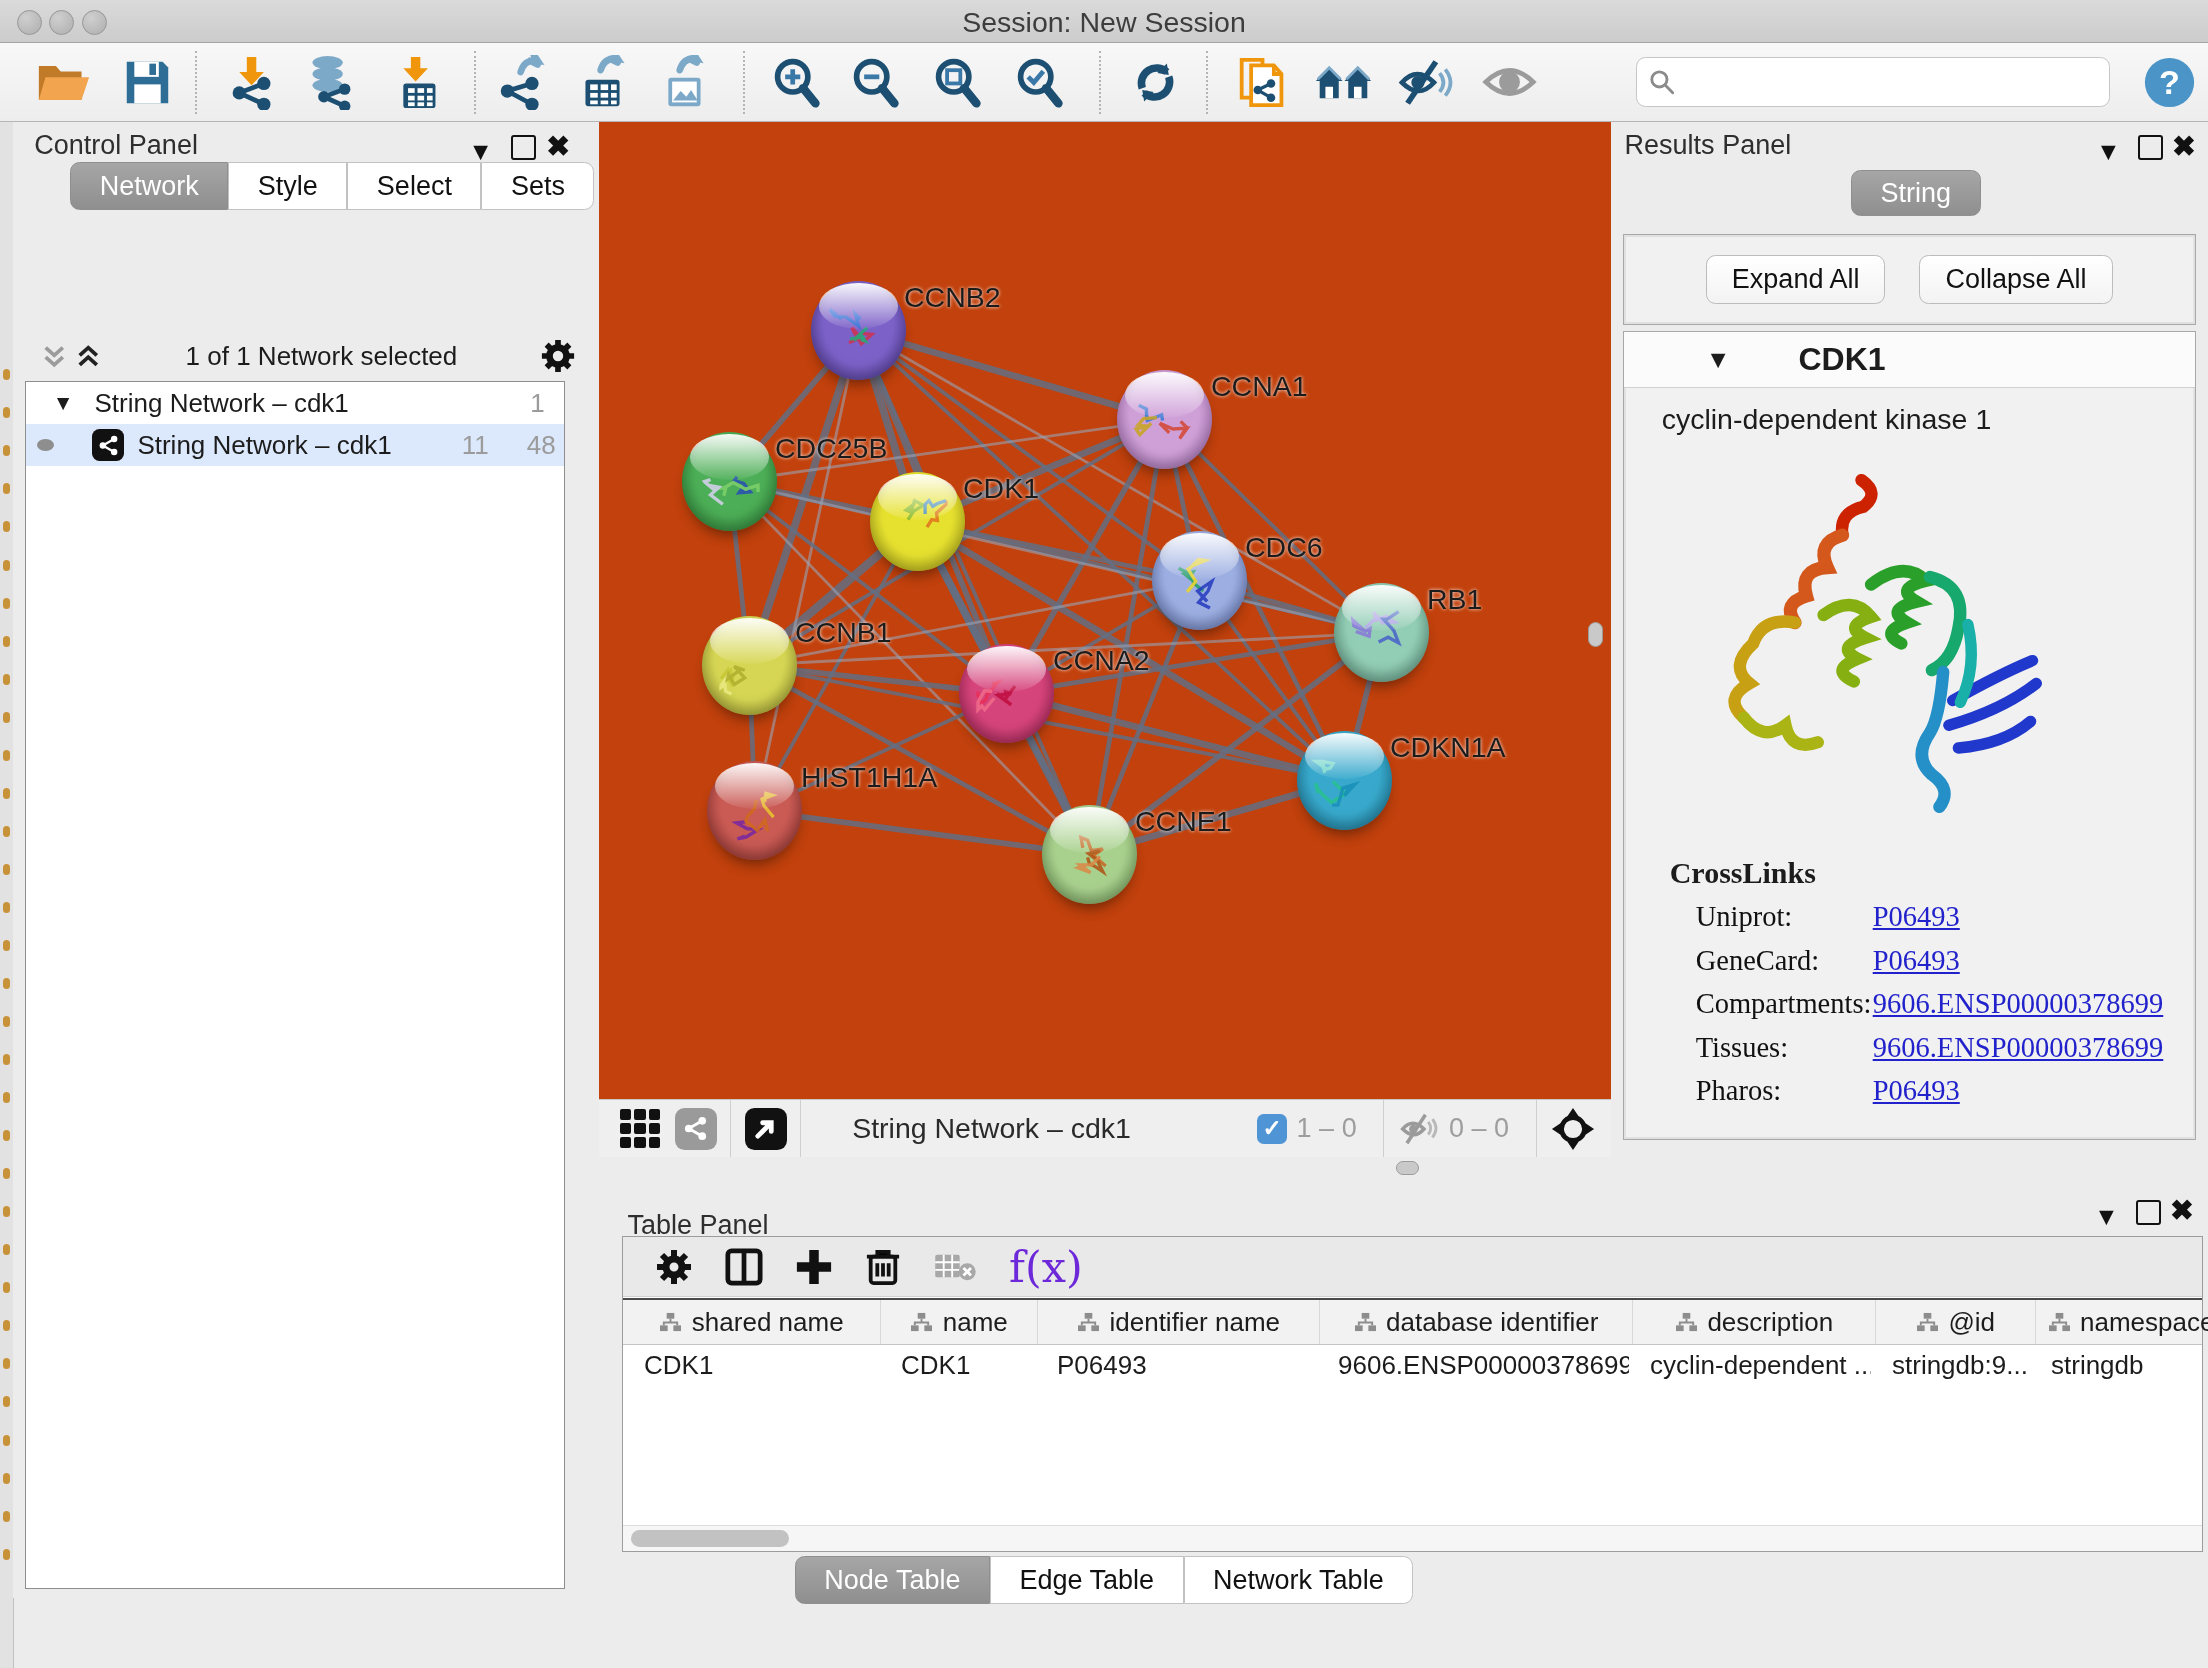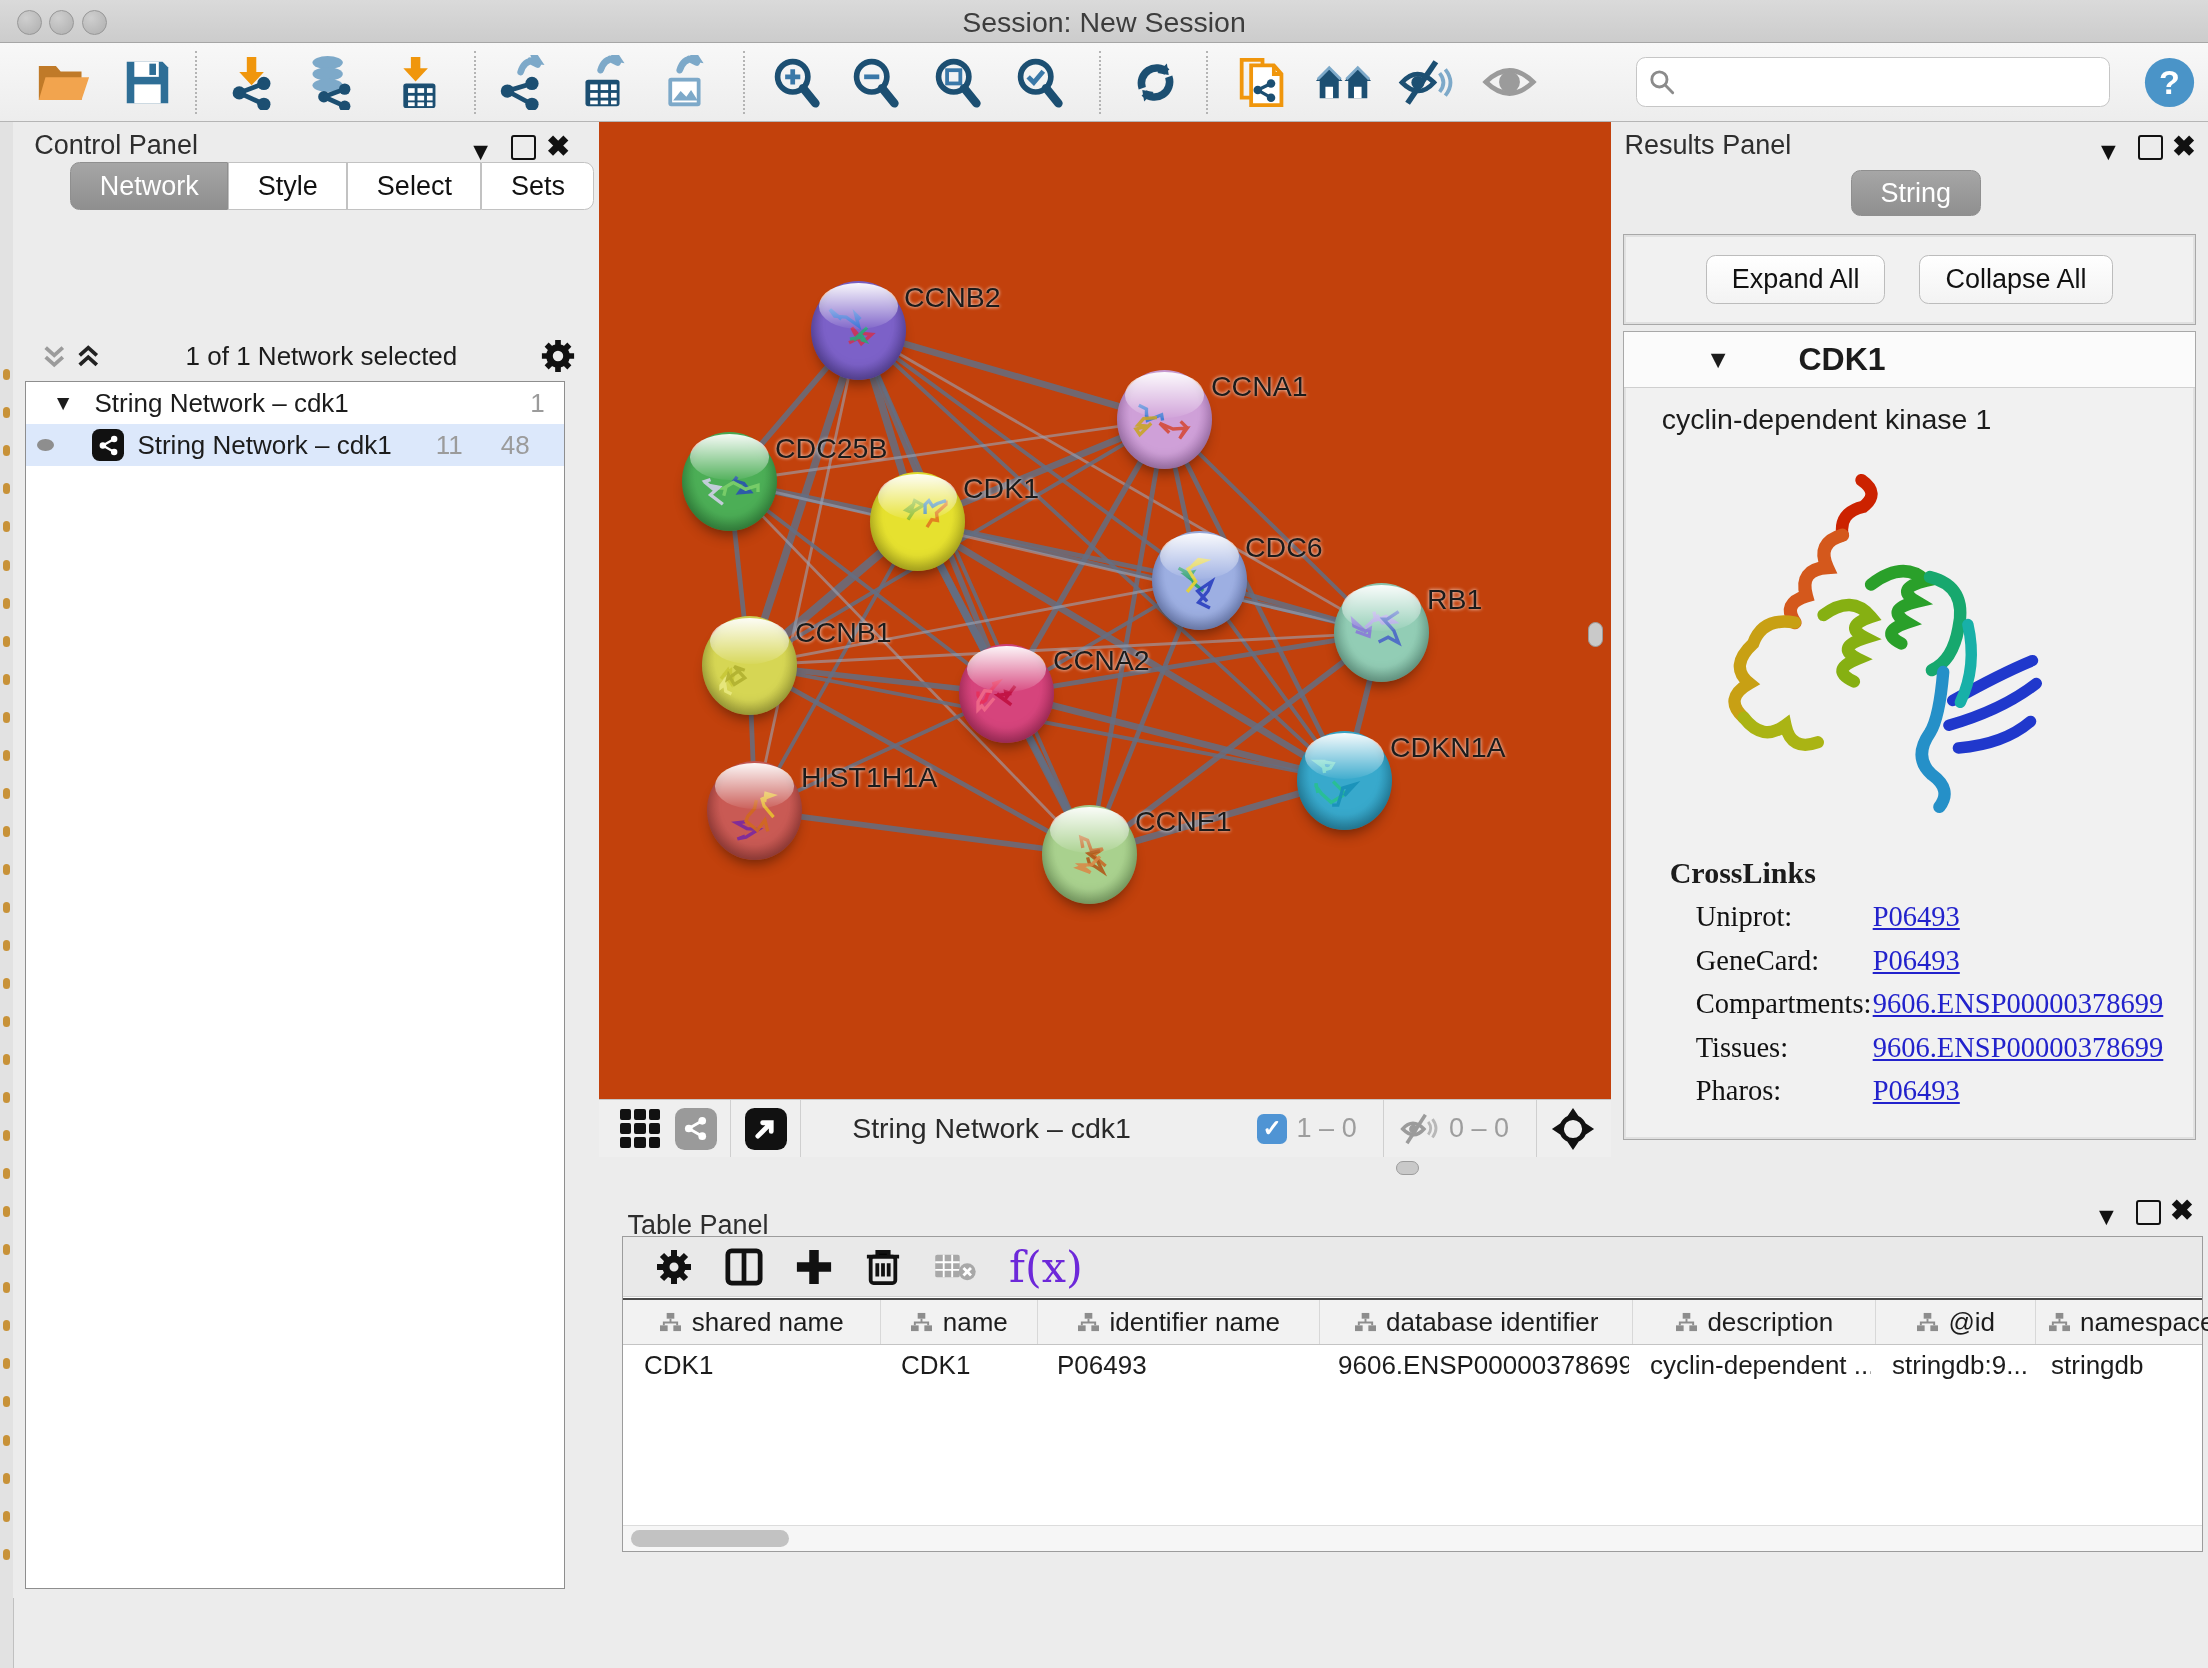--- a/index.html
+++ b/index.html
@@ -380,21 +380,21 @@
                 <circle cx="6" cy="13" r="4"></circle>
                 <circle cx="20" cy="5" r="4"></circle>
                 <circle cx="20" cy="21" r="4"></circle>
                 <path d="M6 13 L20 5 M6 13 L20 21" stroke="#fff" stroke-width="3"></path>
               </g>
             </svg>
           </span>
           <span style="margin-left:13.3px">String Network – cdk1</span>
           <span style="flex:1"></span>
           <span class="tcount">11</span>
-          <span class="tcount" style="margin:0 34px 0 38px">48</span>
+          <span class="tcount" style="margin:0 8px 0 38px">48</span>
         </div>
       </div>
   </div>
 
   <div class="abs canvas" id="canvas">
     <svg id="edges-svg" width="1012" height="977" style="position:absolute;left:0;top:0" viewBox="0 0 1064 1027">
         <line x1="335" y1="420" x2="158" y2="571" stroke="#636e83" stroke-width="9" stroke-opacity="0.85"></line>
         <line x1="335" y1="420" x2="273" y2="219" stroke="#636e83" stroke-width="8" stroke-opacity="0.85"></line>
         <line x1="335" y1="420" x2="429" y2="601" stroke="#636e83" stroke-width="8" stroke-opacity="0.85"></line>
         <line x1="335" y1="420" x2="516" y2="770" stroke="#636e83" stroke-width="8" stroke-opacity="0.85"></line>
@@ -745,15 +745,20 @@
         <div class="td" style="width: 260px; min-width: 260px;">P06493</div>
         <div class="td" style="width: 291px; min-width: 291px;">9606.ENSP00000378699</div>
         <div class="td" style="width: 221px; min-width: 221px;">cyclin-dependent ...</div>
         <div class="td" style="width: 138px; min-width: 138px;">stringdb:9...</div>
         <div class="td" style="width: 169px; min-width: 169px;">stringdb</div>
       </div>
     <div class="hscroll">
       <div class="hthumb"></div>
     </div>
   </div>
+  <div class="abs btabs" id="btabs">
+      <div class="tab active first">Node Table</div>
+      <div class="tab">Edge Table</div>
+      <div class="tab last">Network Table</div>
+    </div>
 
 </div>
 
 
 </body></html>

